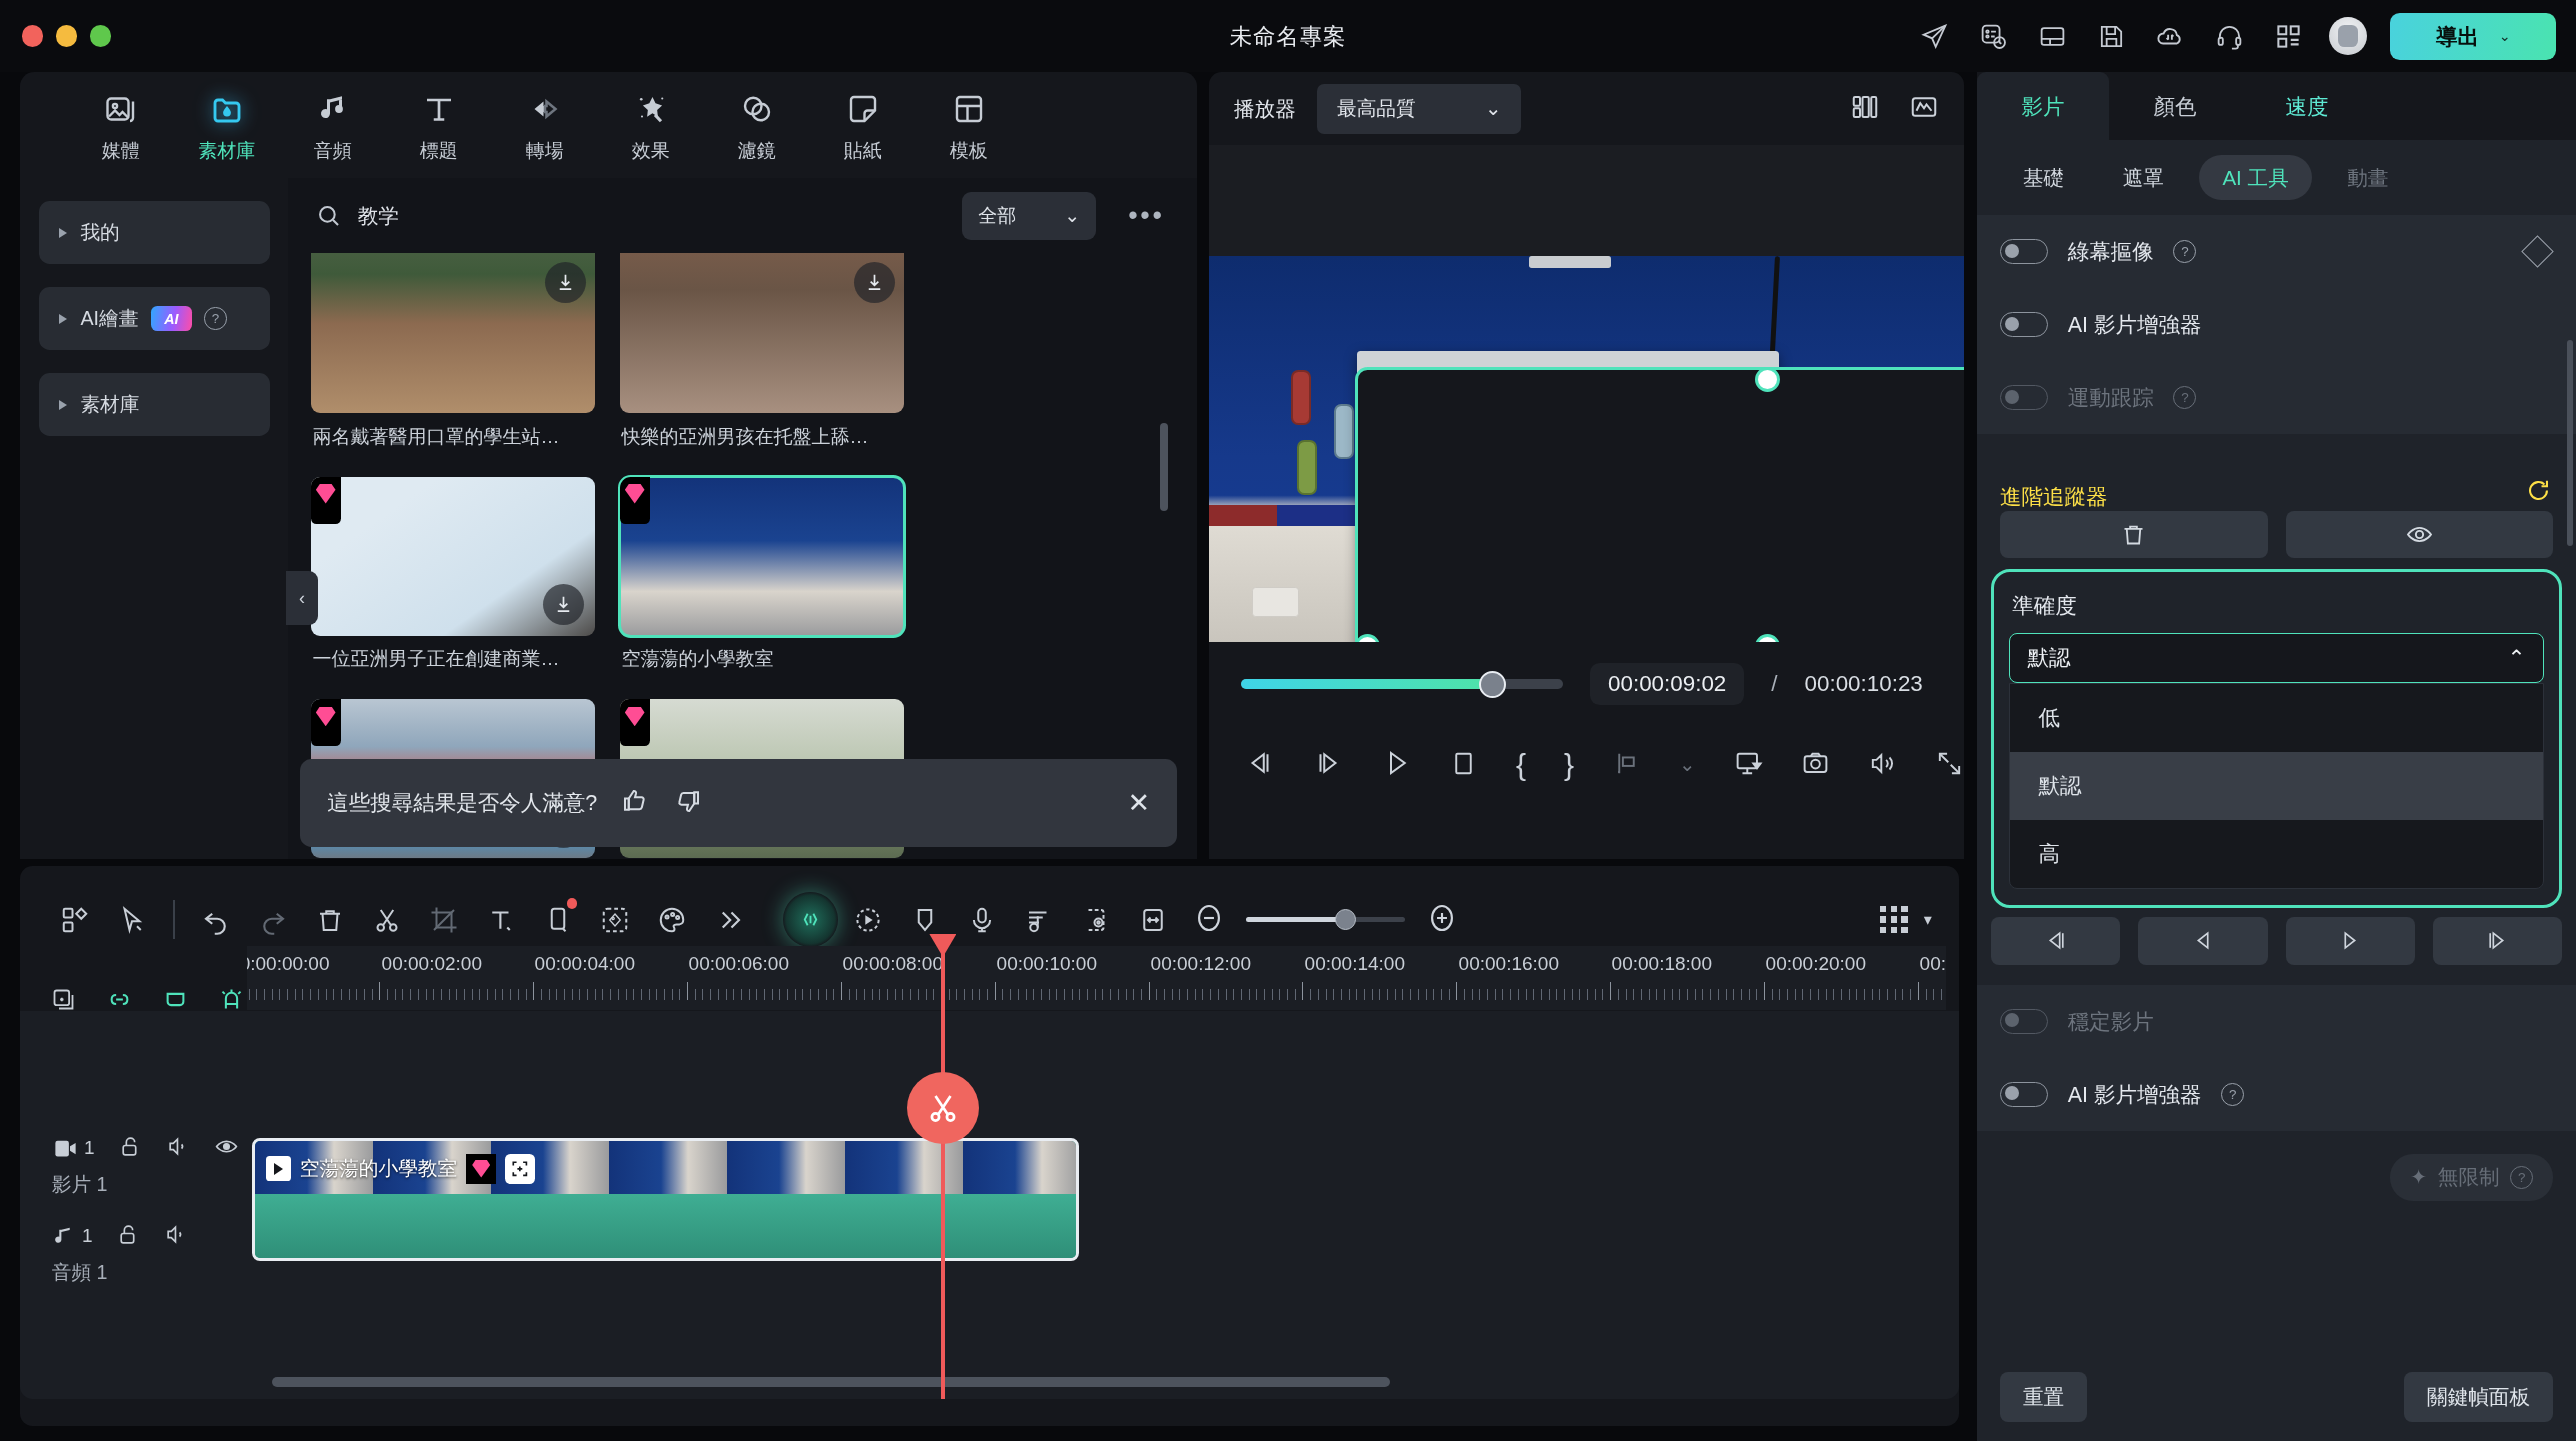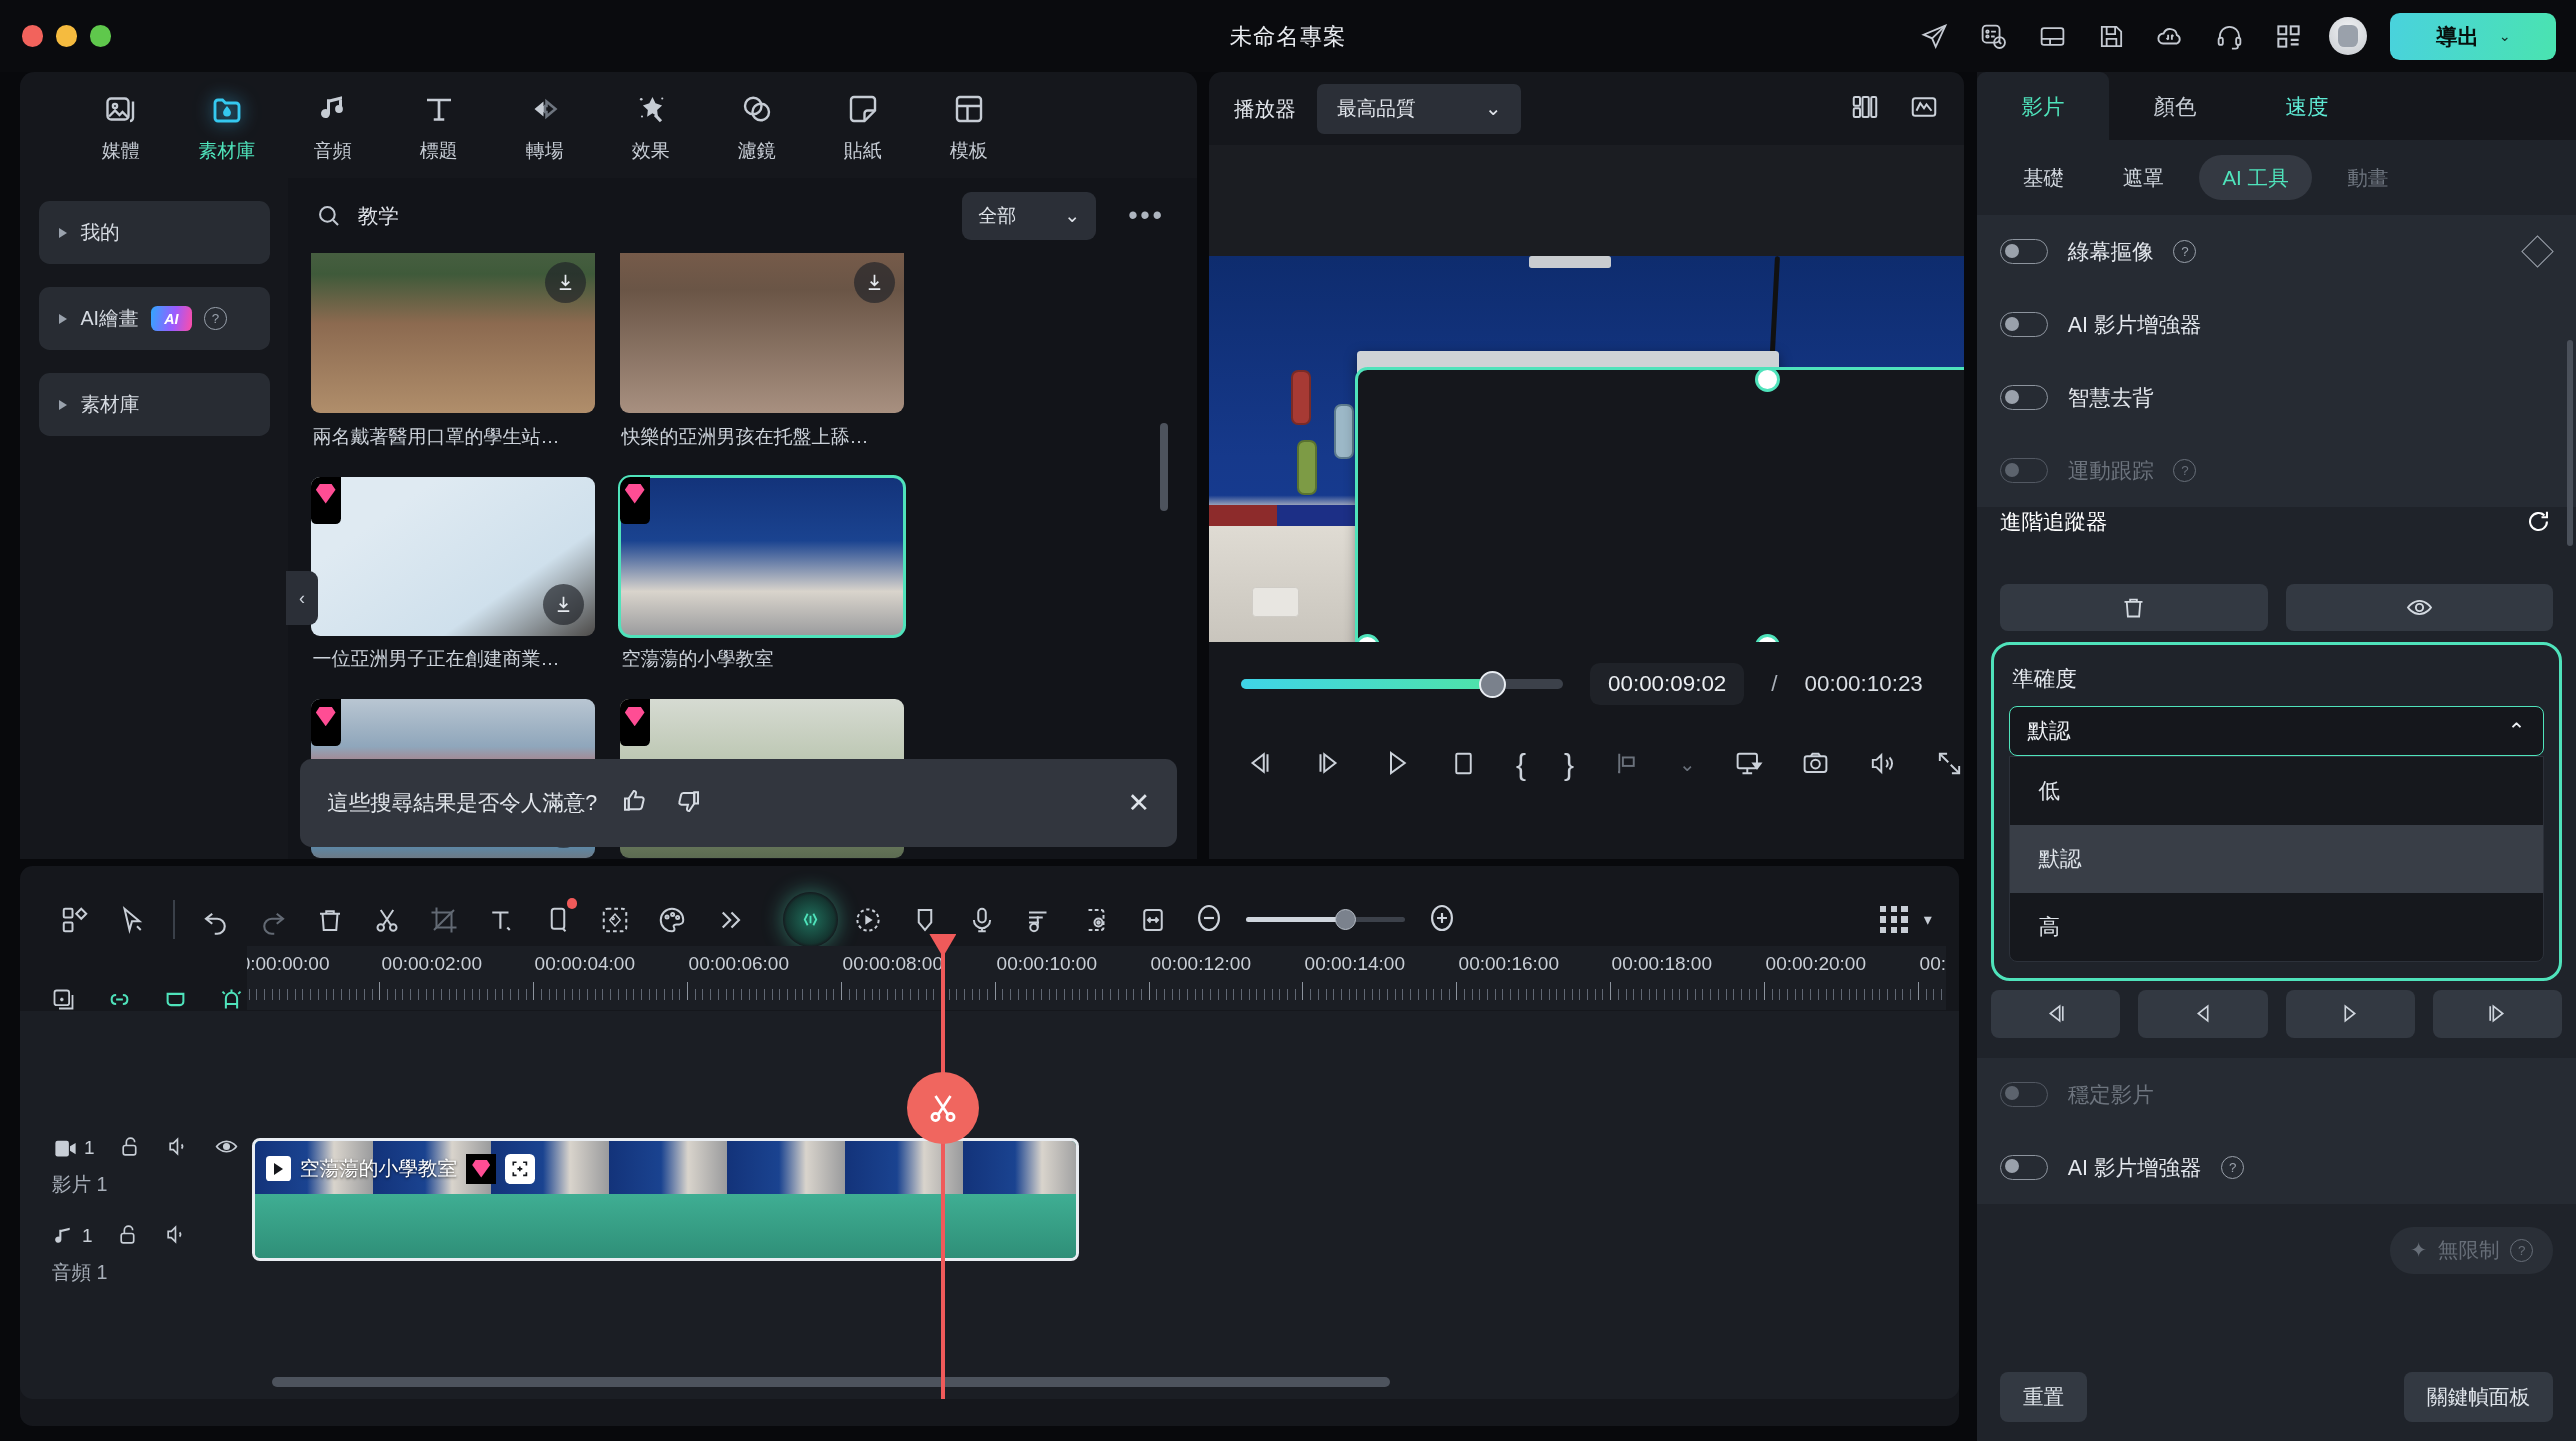--- a/index.html
+++ b/index.html
@@ -184,22 +184,22 @@
   .tog.on i { left:auto; right:3.6px; background:#4fe3bb; }
   .tog.dis { border-color:#525862; }
   .tog.dis i { background:#5c636d; }
   .toglbl { font-size:21.5px; color:#e4e8ee; }
   .toglbl.dis { color:#6d747e; }
   .helpi { width:23px;height:23px;border-radius:50%;border:1.5px solid #9aa1ab;font-size:13.4px;
     display:flex;align-items:center;justify-content:center;color:#9aa1ab;}
   .helpi.dis{border-color:#676e78;color:#676e78;}
   .diamond { position:absolute; right:3.6px; width:23px;height:23px;border:1.8px solid #9aa1ab;
     transform:rotate(45deg);}
-  .trkhead { height:77px; display:flex; align-items:flex-start; justify-content:space-between;
-    padding:0 23px; font-size:21.5px; color:#ffffff; background:#1f232a;}
+  .trkhead { height:77px; display:flex; align-items:flex-end; justify-content:space-between;
+    padding:0 23px; font-size:21.5px; color:#fde047; background:#1f232a;}
   .btn2row { display:flex; gap:18px; padding:0 23px; }
   .gbtn { flex:1; height:47px; background:#333942; border-radius:8px; display:flex;
     align-items:center; justify-content:center; color:#d4dae1;}
   .accbox { margin:10.7px 14.3px 0 14.3px; border:3.6px solid #4fe3bb; border-radius:19px;
     padding:14.3px 14.3px 16px 14.3px; background:#1f232a; position:relative;}
   .acclabel { font-size:21.5px; color:#e4e8ee; margin:5.4px 3.6px 12.5px 3.6px; }
   .accsel { height:50px; border:1.8px solid #4fe3bb; border-radius:8px; background:#15171c;
     display:flex; align-items:center; justify-content:space-between; padding:0 18px;
     font-size:21.5px; color:#eef1f5;}
   .accmenu { background:#16181d; border:0.9px solid #2c313a; border-radius:0 0 8px 8px;
@@ -724,26 +724,20 @@
         <span class="helpi">?</span>
         <span class="diamond"></span>
       </div>
       <div class="toggrow">
         <span class="tog">
             <i></i>
           </span>
         <span class="toglbl">AI 影片增強器</span>
       </div>
       <div class="toggrow">
-        <span class="tog">
-            <i></i>
-          </span>
-        <span class="toglbl">智慧去背</span>
-      </div>
-      <div class="toggrow">
         <span class="tog dis">
             <i></i>
           </span>
         <span class="toglbl dis">運動跟踪</span>
         <span class="helpi dis">?</span>
       </div>
     </div>
 
     <div class="trkhead">
       <span>進階追蹤器</span>

